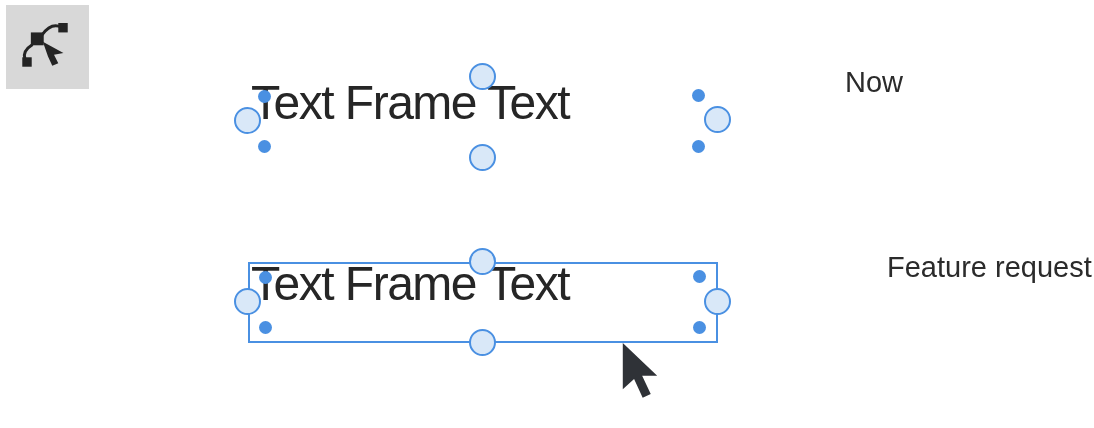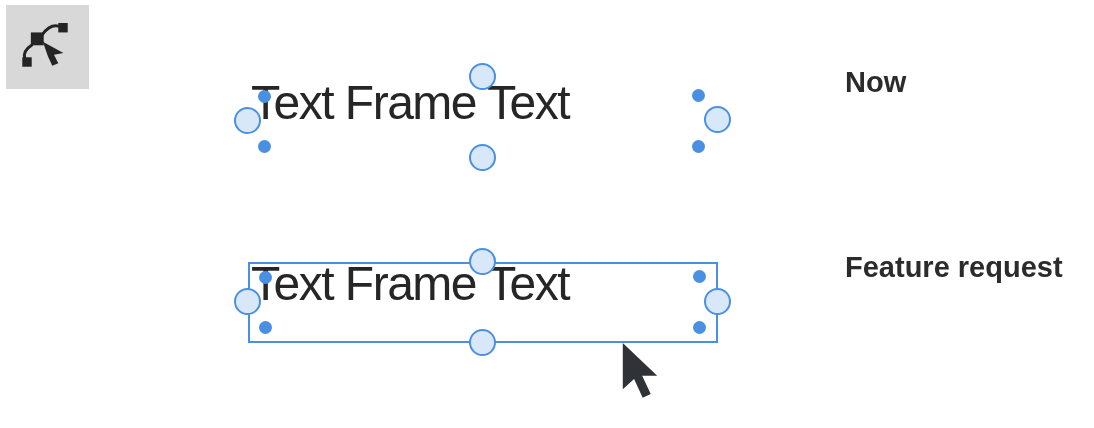--- a/index.html
+++ b/index.html
@@ -55,24 +55,24 @@
   .now .dot.tr{left:444px;top:12px;}
   .now .dot.br{left:444px;top:63px;}
   .feature .dot.tl{left:11px;top:9px;}
   .feature .dot.bl{left:11px;top:59px;}
   .feature .dot.tr{left:445px;top:8px;}
   .feature .dot.br{left:445px;top:59px;}
 
   
   .state-label{
     position:absolute;left:845px;
-    font-size:29px;font-weight:bold;color:#2b2b2b;white-space:nowrap;
+    font-size:29px;font-weight:normal;color:#2b2b2b;white-space:nowrap;
   }
   .state-label.now-label{top:66px;}
-  .state-label.feature-label{top:251px;}
+  .state-label.feature-label{top:251px;margin-left:42px;}
 
   
   .cursor{position:absolute;left:621px;top:343px;width:38px;height:57px;}
 </style>
 </head>
 <body>
 
 <div class="tool-button">
   <svg viewBox="0 0 84 84">
     <path d="M35,28 C42,18 50,15 58,19" fill="none" stroke="#242424" stroke-width="3.5"></path>

